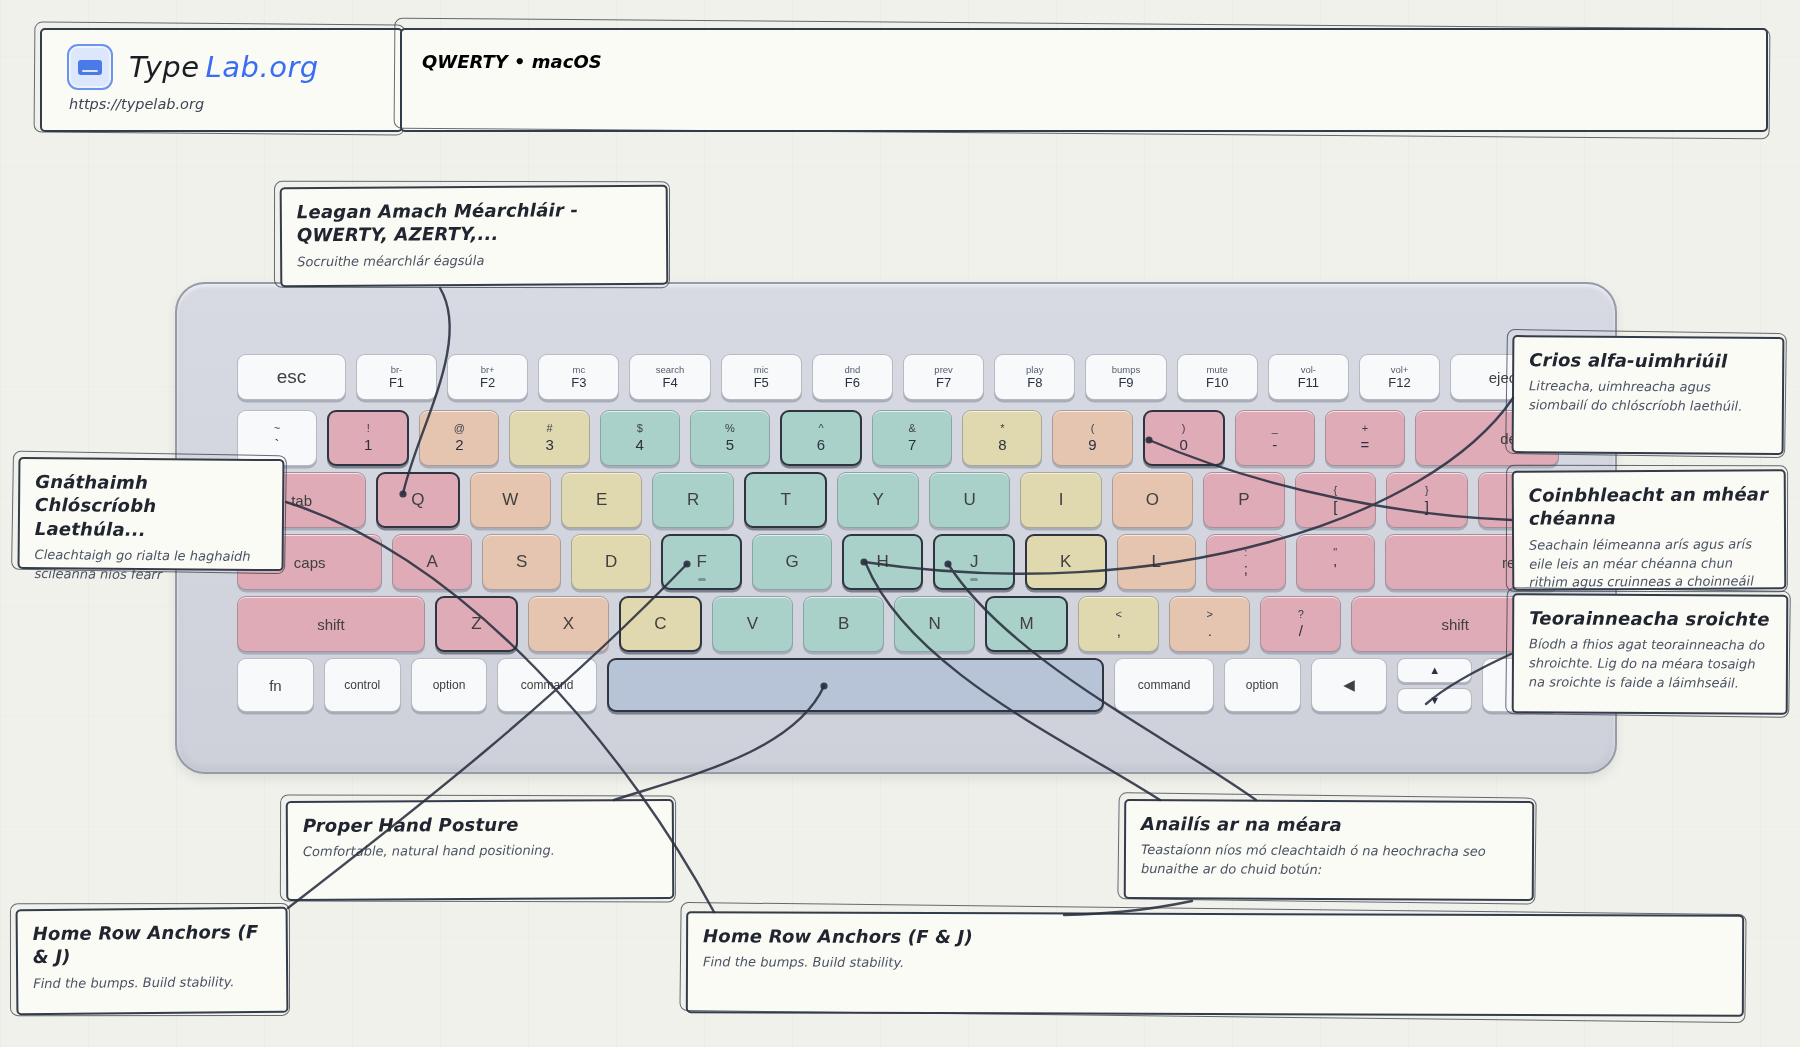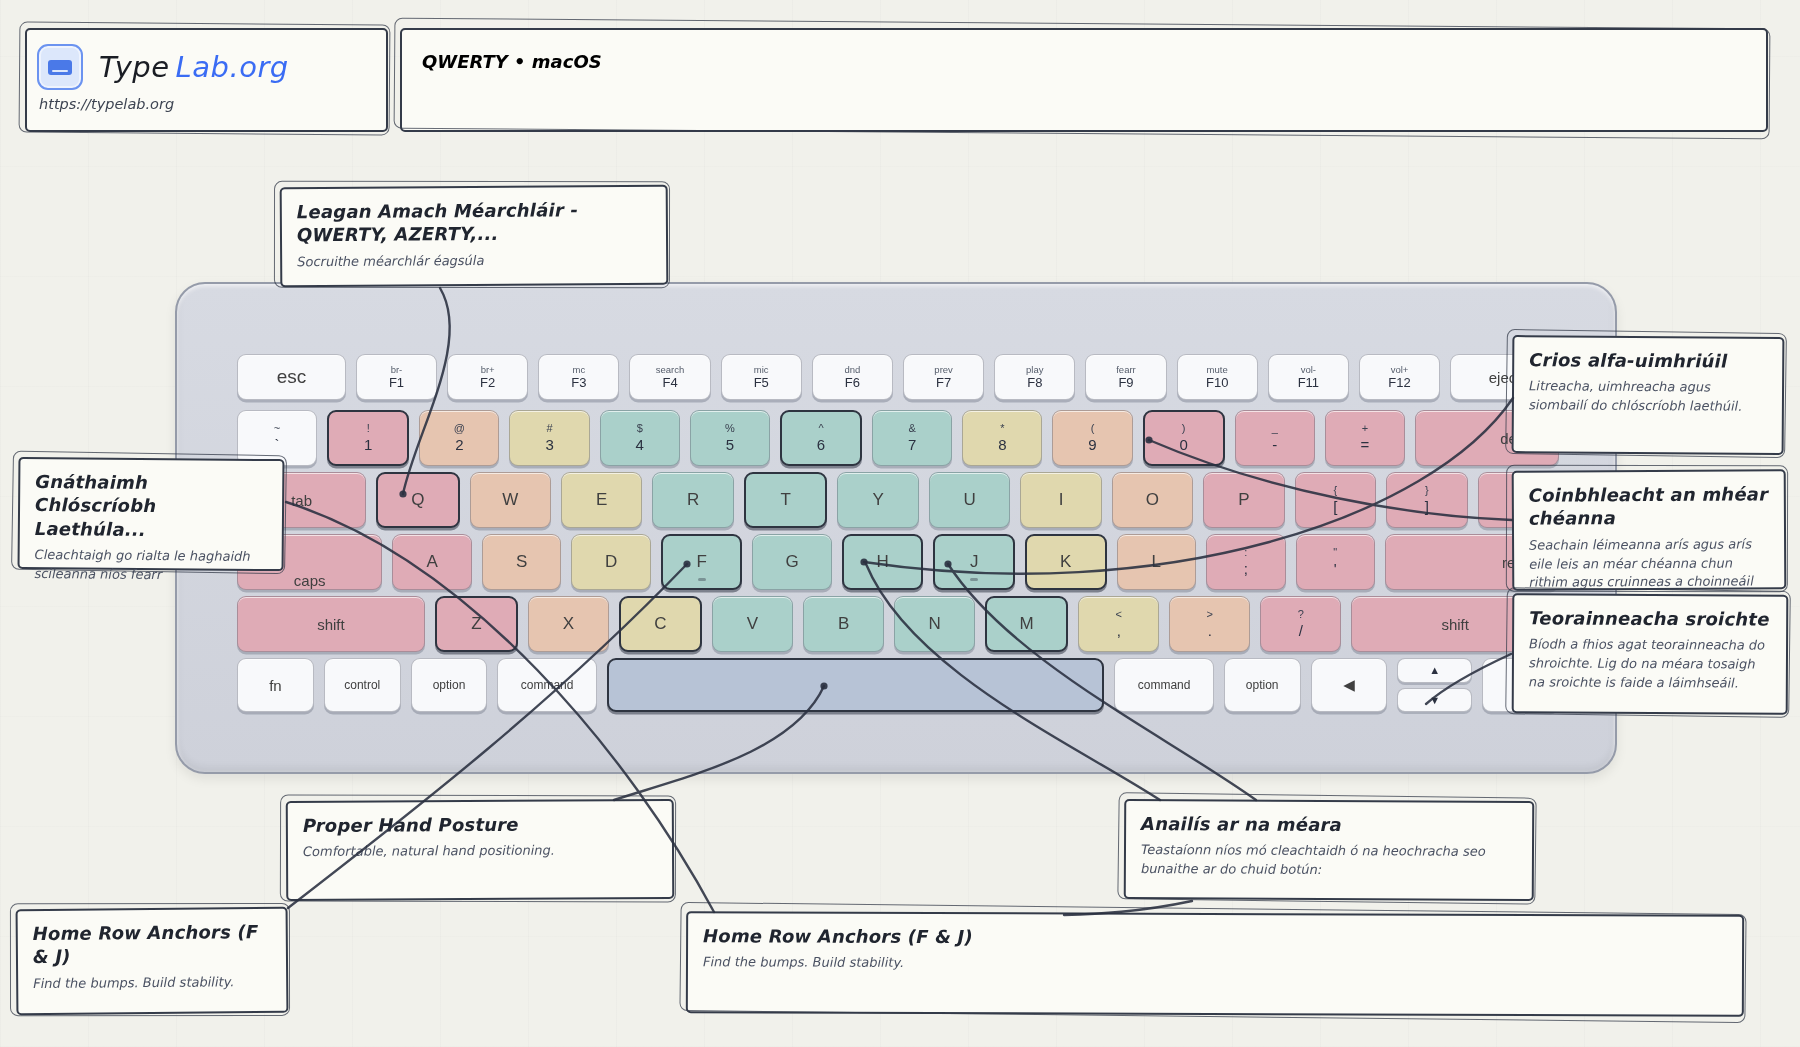--- a/index.html
+++ b/index.html
@@ -20,21 +20,21 @@
     position:absolute; background:#fbfbf6;
     border:2px solid #343b49; border-radius:5px; z-index:40;
   }
   .sketch::after {
     content:""; position:absolute; inset:-7px -4px -4px -8px;
     border:1.6px solid rgba(52,59,73,.75); border-radius:8px;
     transform:rotate(.45deg); pointer-events:none;
   }
 
   
-  .logo-box { left:25px; top:28px; width:363px; height:104px; padding:14px 10px; }
+  .logo-box { left:40px; top:28px; width:363px; height:104px; padding:14px 25px; }
   .logo-row { display:flex; align-items:center; gap:16px; }
   .logo-icon {
     width:46px; height:46px; border-radius:11px; background:#dce7fb;
     border:2px solid #6b93f0; display:flex; align-items:center; justify-content:center;
     box-shadow: inset 0 0 0 2px rgba(255,255,255,.5);
   }
   .mini-kb { width:24px; height:15px; background:#4a79e8; border-radius:3px; position:relative; }
   .mini-kb::after { content:""; position:absolute; left:4px; right:4px; bottom:3px; height:2px; background:#dce7fb; border-radius:1px; }
   .brand { font-family:"DejaVu Sans", sans-serif; font-style:italic; font-size:29px; letter-spacing:.5px; }
   .brand .t { color:#1a1d24; }
@@ -143,21 +143,21 @@
       </div>
       <div class="key fkey" style="flex-grow: 1;">
         <span class="top">prev</span>
         <span class="bottom">F7</span>
       </div>
       <div class="key fkey" style="flex-grow: 1;">
         <span class="top">play</span>
         <span class="bottom">F8</span>
       </div>
       <div class="key fkey" style="flex-grow: 1;">
-        <span class="top">fearr</span>
+        <span class="top">bumps</span>
         <span class="bottom">F9</span>
       </div>
       <div class="key fkey" style="flex-grow: 1;">
         <span class="top">mute</span>
         <span class="bottom">F10</span>
       </div>
       <div class="key fkey" style="flex-grow: 1;">
         <span class="top">vol-</span>
         <span class="bottom">F11</span>
       </div>
@@ -267,21 +267,21 @@
       <div class="key" style="flex-grow: 1; background: rgb(223, 171, 182);">
         <span class="top">}</span>
         <span class="bottom">]</span>
       </div>
       <div class="key" style="flex-grow: 1; background: rgb(223, 171, 182);">
         <span class="top">|</span>
         <span class="bottom">\</span>
       </div>
     </div>
   <div class="row row-home">
-      <div class="key" style="flex-grow: 1.85; background: rgb(223, 171, 182); justify-content: flex-end;">
+      <div class="key" style="flex-grow: 1.85; background: rgb(223, 171, 182);">
         <span class="legend">caps</span>
       </div>
       <div class="key" style="flex-grow: 1; background: rgb(223, 171, 182);">
         <span class="legend letter">A</span>
       </div>
       <div class="key" style="flex-grow: 1; background: rgb(230, 197, 176);">
         <span class="legend letter">S</span>
       </div>
       <div class="key" style="flex-grow: 1; background: rgb(224, 216, 174);">
         <span class="legend letter">D</span>

